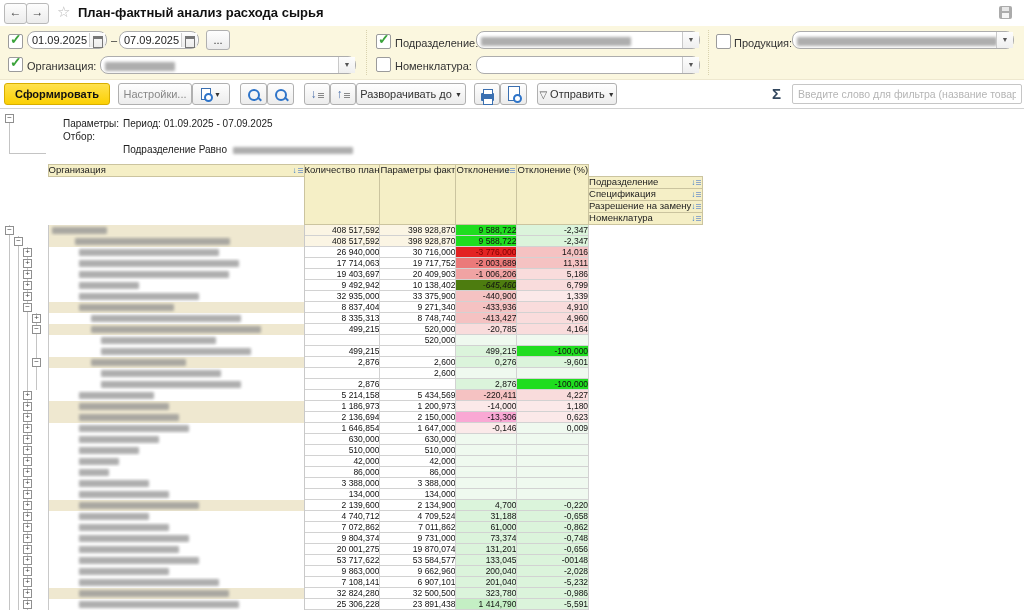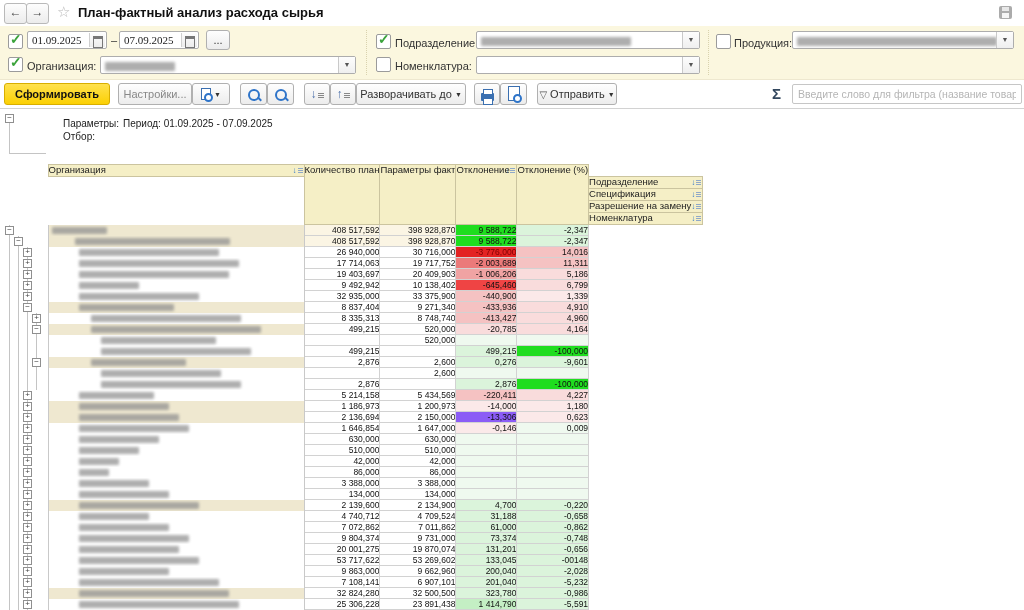--- a/index.html
+++ b/index.html
@@ -12,21 +12,21 @@
   #pagetitle{position:absolute;top:5px;left:78px;font-size:13px;font-weight:bold;color:#111;white-space:nowrap;}
   #saveicon{position:absolute;top:6px;right:12px;width:13px;height:13px;background:#ababab;border-radius:2px;}
   #saveicon:before{content:"";position:absolute;left:3px;top:1px;width:7px;height:4px;background:#e8e8e8;}
   #saveicon:after{content:"";position:absolute;left:3px;top:7px;width:7px;height:5px;background:#f4f4f4;}
   
   #filters{position:absolute;top:26px;left:0;right:0;height:53px;background:#fbf7df;border-bottom:1px solid #eee8cf;}
   .fdiv{position:absolute;top:4px;bottom:4px;width:0;border-left:1px dotted #d9d2ae;}
   .cb{position:absolute;width:13px;height:13px;background:#fff;border:1px solid #9b9b9b;border-radius:2px;}
   .cb.checked:after{content:"\2713";position:absolute;left:1px;top:-4px;font-size:14px;font-weight:bold;color:#3ba33b;}
   .flabel{position:absolute;font-size:11px;color:#333;white-space:nowrap;}
-  .field{position:absolute;height:18px;background:#fff;border:1px solid #adadad;border-radius:2px;box-sizing:border-box;font-family:Liberation Serif, serif;}
+  .field{position:absolute;height:18px;background:#fff;border:1px solid #adadad;border-radius:8px;box-sizing:border-box;}
   .field .val{position:absolute;left:4px;top:2px;font-size:11px;color:#222;}
   .combo .dd{position:absolute;right:0;top:0;bottom:0;width:16px;border-left:1px solid #c9c9c9;text-align:center;
     font-size:7px;line-height:16px;color:#555;background:linear-gradient(#fdfdfd,#efefef);}
   .calbtn{position:absolute;right:1px;top:1px;bottom:1px;width:15px;background:linear-gradient(#fdfdfd,#ececec);
     border-left:1px solid #cfcfcf;}
   .calbtn i{position:absolute;left:3px;top:3px;width:8px;height:8px;border:1px solid #777;border-top:3px solid #777;}
   .btn{position:absolute;height:22px;border:1px solid #b0b0b0;border-radius:3px;background:linear-gradient(#fefefe,#ececec);
     font-size:11px;color:#333;text-align:center;box-sizing:border-box;}
   
   .rb{display:inline-block;height:7px;border-radius:1px;background:#8f8f8f;opacity:.72;filter:blur(1.4px);vertical-align:middle;}
@@ -163,20 +163,24 @@
   <span class="tline" style="left:9px;top:44px;width:37px;height:1px"></span>
 
   <div id="params">
     <div class="prow">
         <span class="plab">Параметры:</span>
       <span class="pval">Период: 01.09.2025 - 07.09.2025</span>
       </div>
     <div class="prow">
         <span class="plab">Отбор:</span>
       </div>
+    <div class="prow">
+        <span class="plab"></span>
+      <span class="pval"><span>Подразделение Равно</span>&nbsp;&nbsp;<i class="rb" style="width: 120px;"></i></span>
+      </div>
   </div>
 
   <table id="grid">
     <colgroup>
       <col style="width:48px">
         <col style="width:256px">
         <col style="width:56px">
       <col style="width:56px">
         <col style="width:61px">
         <col style="width:59px">
@@ -271,21 +275,21 @@
         <tr class="datarow">
           <td class="gut">
             <span class="tline" style="left: 9px; top: 0px; bottom: 0px; height: 100%; position: absolute;"></span>
             <span class="tline" style="left: 18px; top: 0px; bottom: 0px; height: 100%; position: absolute;"></span>
             <span class="tline" style="left: 27px; top: 0px; bottom: 0px; height: 100%; position: absolute;"></span>
             <span class="tbox" style="left: 23px; top: 1px;">+</span>
           </td>
           <td class="nm" style="padding-left: 30px;"><i class="rb" style="width: 60px;"></i></td>
           <td class="num">9 492,942</td>
           <td class="num">10 138,402</td>
-          <td class="num" style="background: #ef4444;">-645,460</td>
+          <td class="num" style="background: #4d7c0f; font-style: italic;">-645,460</td>
           <td class="num" style="background: rgb(249, 220, 220);">6,799</td>
         </tr>
         <tr class="datarow">
           <td class="gut">
             <span class="tline" style="left: 9px; top: 0px; bottom: 0px; height: 100%; position: absolute;"></span>
             <span class="tline" style="left: 18px; top: 0px; bottom: 0px; height: 100%; position: absolute;"></span>
             <span class="tline" style="left: 27px; top: 0px; bottom: 0px; height: 100%; position: absolute;"></span>
             <span class="tbox" style="left: 23px; top: 1px;">+</span>
           </td>
           <td class="nm" style="padding-left: 30px;"><i class="rb" style="width: 120px;"></i></td>
@@ -430,21 +434,21 @@
         <tr class="datarow tanrow">
           <td class="gut">
             <span class="tline" style="left: 9px; top: 0px; bottom: 0px; height: 100%; position: absolute;"></span>
             <span class="tline" style="left: 18px; top: 0px; bottom: 0px; height: 100%; position: absolute;"></span>
             <span class="tline" style="left: 27px; top: 0px; bottom: 0px; height: 100%; position: absolute;"></span>
             <span class="tbox" style="left: 23px; top: 1px;">+</span>
           </td>
           <td class="nm" style="padding-left: 30px;"><i class="rb" style="width: 100px;"></i></td>
           <td class="num">2 136,694</td>
           <td class="num">2 150,000</td>
-          <td class="num" style="background: #8b5cf6; text-align: right;">-13,306</td>
+          <td class="num" style="background: #f9a8d4; text-align: right;">-13,306</td>
           <td class="num" style="background: rgb(251, 233, 233);">0,623</td>
         </tr>
         <tr class="datarow">
           <td class="gut">
             <span class="tline" style="left: 9px; top: 0px; bottom: 0px; height: 100%; position: absolute;"></span>
             <span class="tline" style="left: 18px; top: 0px; bottom: 0px; height: 100%; position: absolute;"></span>
             <span class="tline" style="left: 27px; top: 0px; bottom: 0px; height: 100%; position: absolute;"></span>
             <span class="tbox" style="left: 23px; top: 1px;">+</span>
           </td>
           <td class="nm" style="padding-left: 30px;"><i class="rb" style="width: 110px;"></i></td>
@@ -598,21 +602,21 @@
         </tr>
         <tr class="datarow">
           <td class="gut">
             <span class="tline" style="left: 9px; top: 0px; bottom: 0px; height: 100%; position: absolute;"></span>
             <span class="tline" style="left: 18px; top: 0px; bottom: 0px; height: 100%; position: absolute;"></span>
             <span class="tline" style="left: 27px; top: 0px; bottom: 0px; height: 100%; position: absolute;"></span>
             <span class="tbox" style="left: 23px; top: 1px;">+</span>
           </td>
           <td class="nm" style="padding-left: 30px;"><i class="rb" style="width: 120px;"></i></td>
           <td class="num">53 717,622</td>
-          <td class="num">53 269,602</td>
+          <td class="num">53 584,577</td>
           <td class="num" style="background: rgb(219, 244, 219);">133,045</td>
           <td class="num" style="background: rgb(219, 244, 219);">-00148</td>
         </tr>
         <tr class="datarow">
           <td class="gut">
             <span class="tline" style="left: 9px; top: 0px; bottom: 0px; height: 100%; position: absolute;"></span>
             <span class="tline" style="left: 18px; top: 0px; bottom: 0px; height: 100%; position: absolute;"></span>
             <span class="tline" style="left: 27px; top: 0px; bottom: 0px; height: 100%; position: absolute;"></span>
             <span class="tbox" style="left: 23px; top: 1px;">+</span>
           </td>

